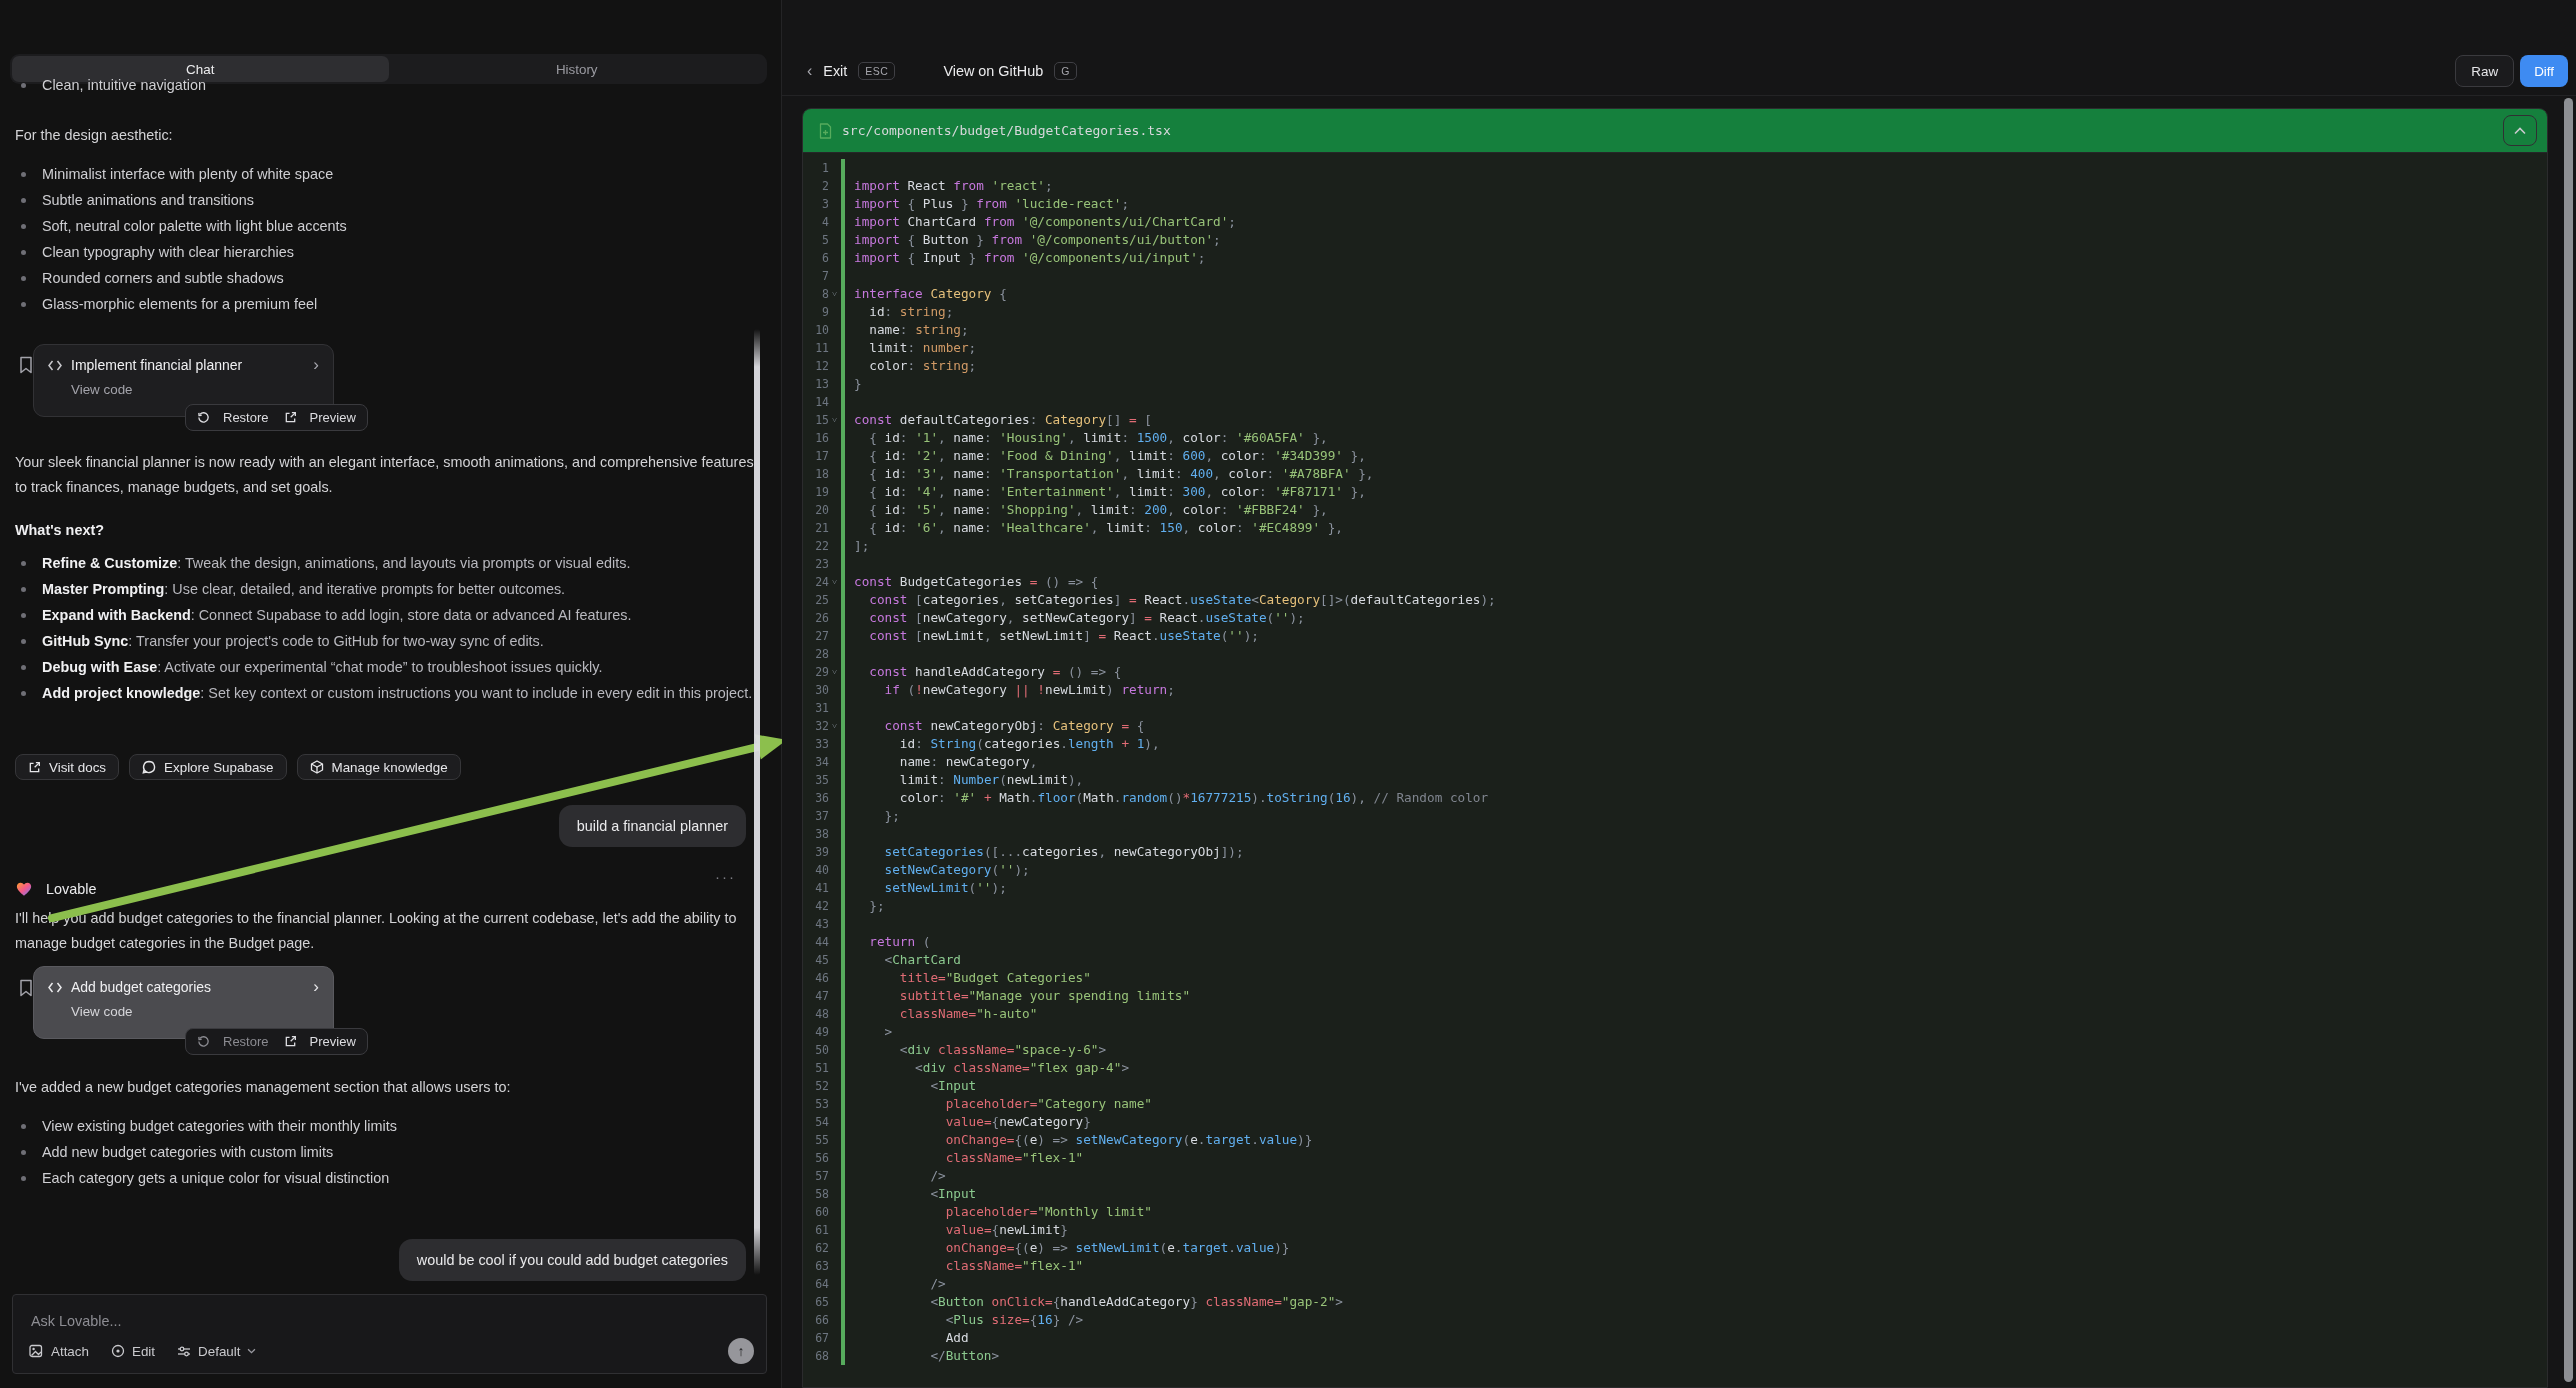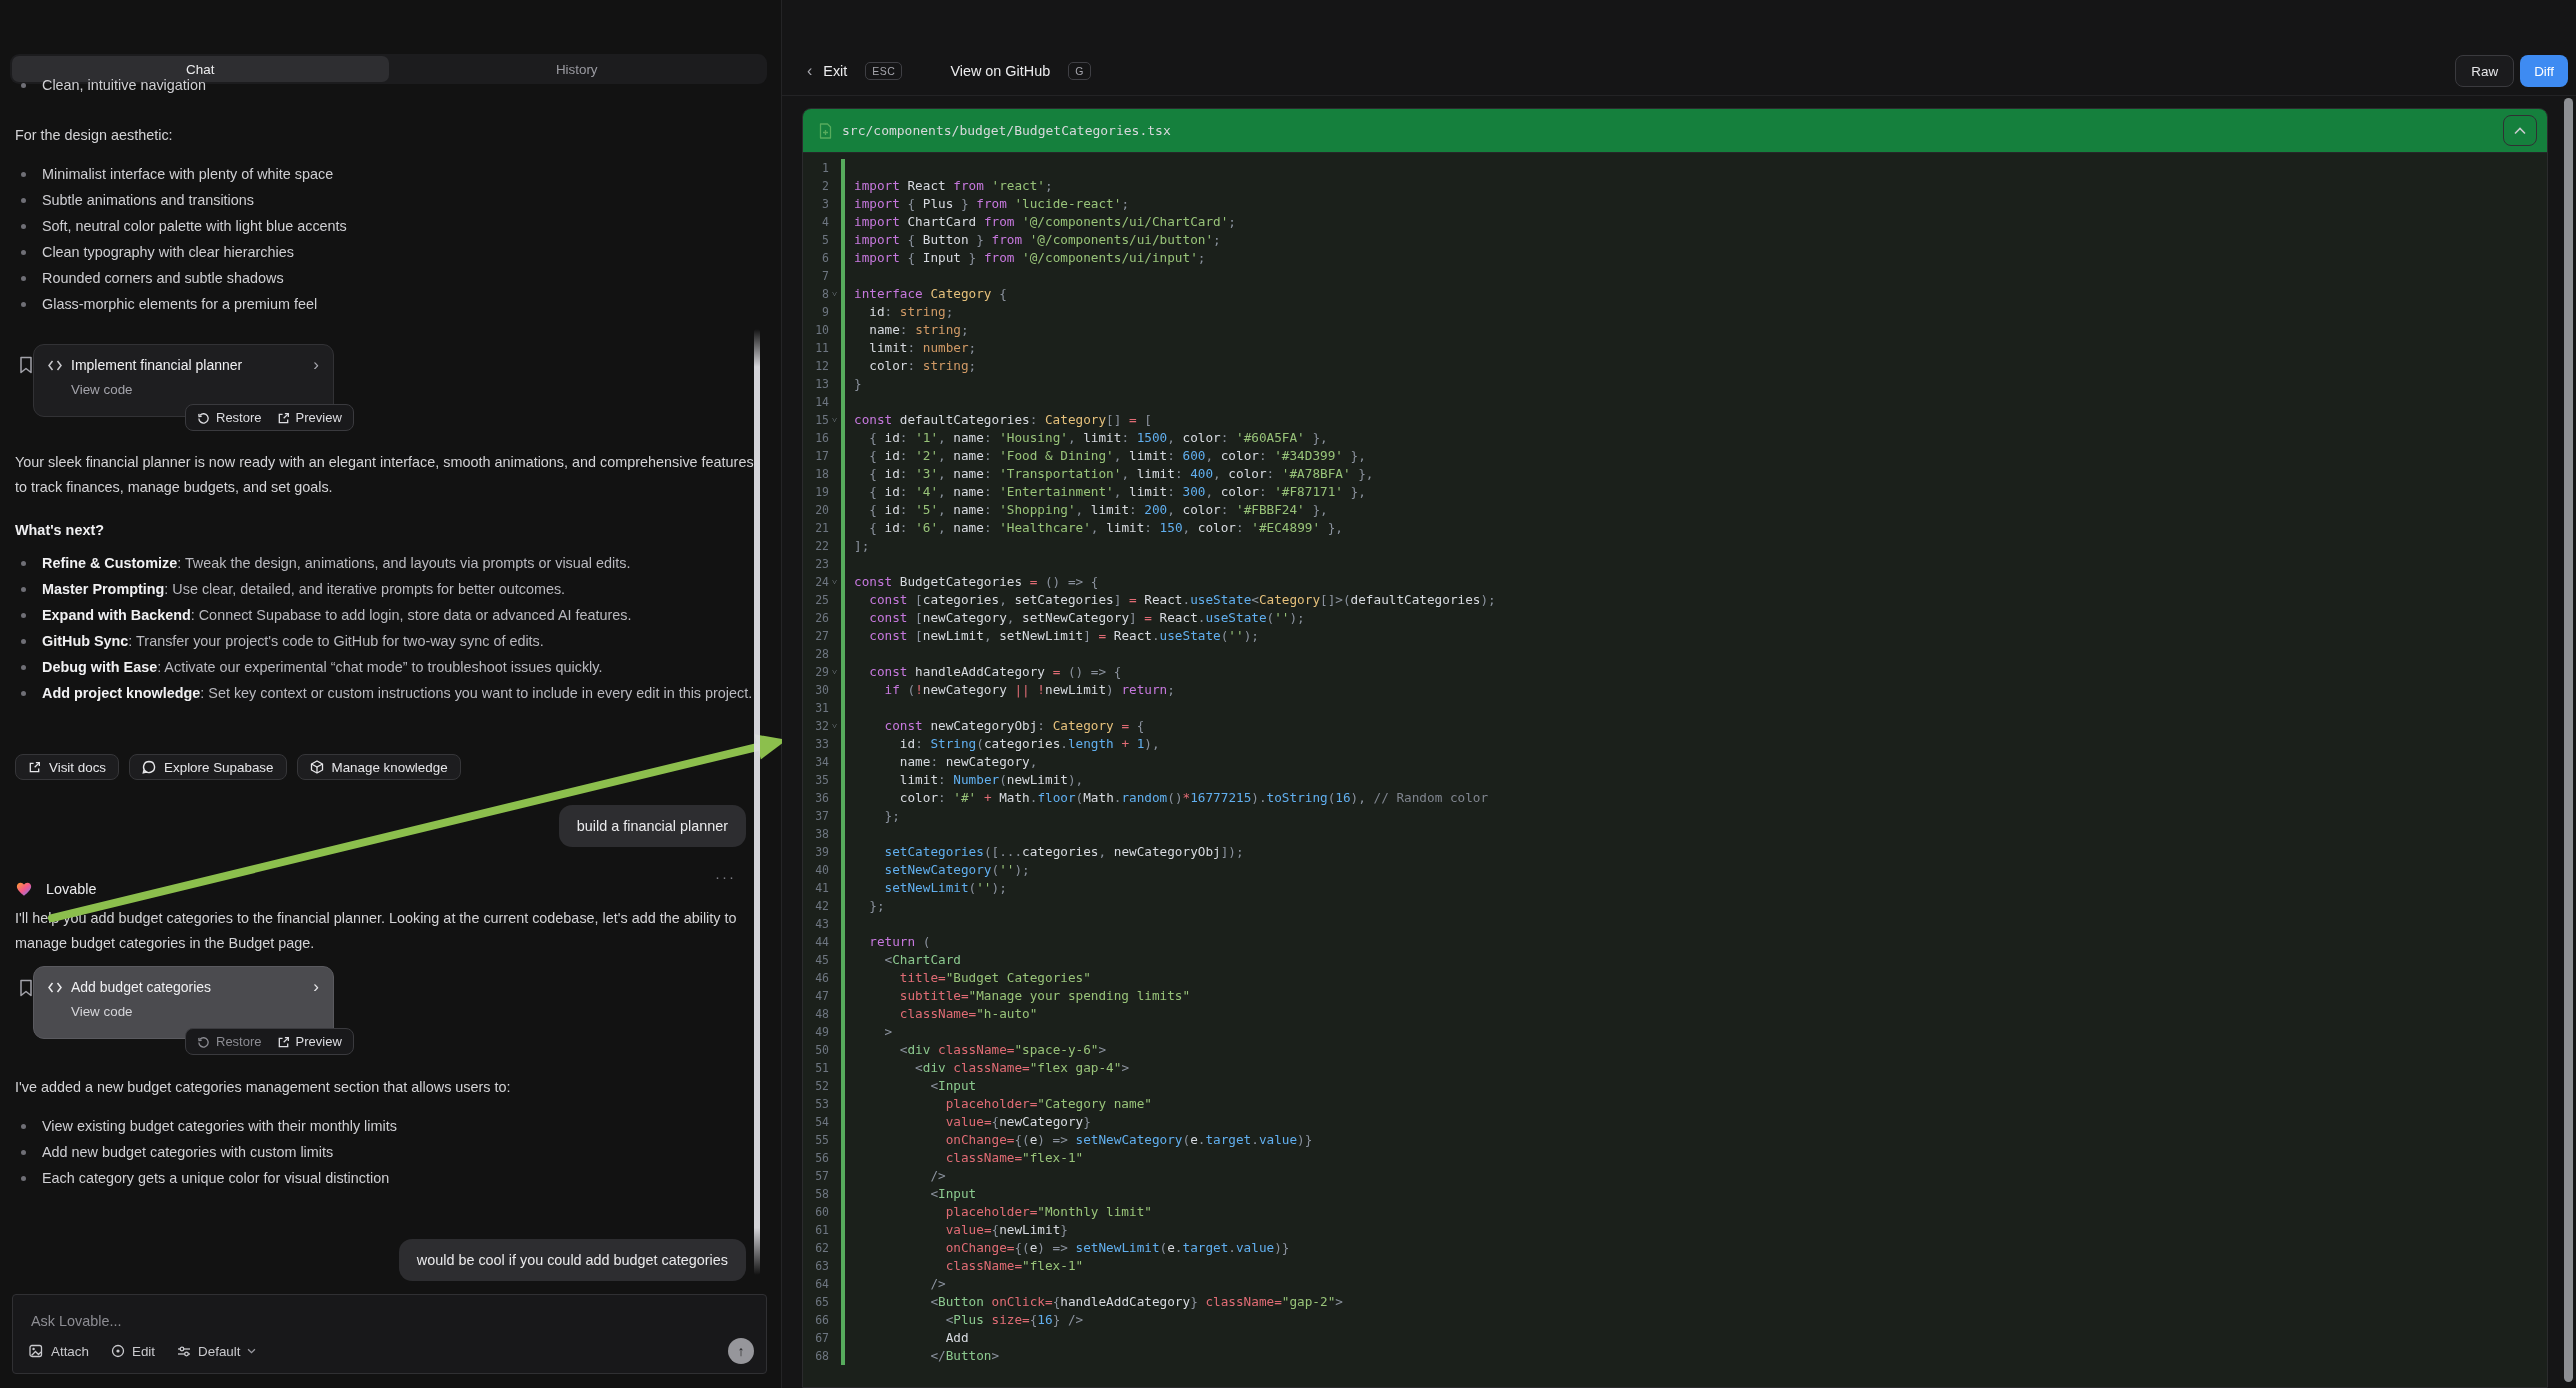--- a/index.html
+++ b/index.html
@@ -34,21 +34,21 @@
 
   .msg-card { position:absolute; left:33px; width:301px; height:73px; background:#1e1e20; border:1px solid #323235; border-radius:11px; padding:12px 14px; }
   .msg-card.hl { background:#4b4b4f; border-color:#5a5a5f; }
   .mc-row1 { display:flex; align-items:center; gap:9px; }
   .mc-title { font-size:14px; color:#f0f0f2; flex:1; }
   .mc-chev { color:#a6a6ad; font-size:17px; line-height:14px; }
   .mc-row2 { padding-left:23px; margin-top:9px; font-size:13.4px; color:#a3a3aa; }
   .msg-card.hl .mc-row2 { color:#d6d6da; }
   .bm { position:absolute; left:19px; }
   .rp-pill { position:absolute; left:185px; height:27px; background:#19191b; border:1px solid #3a3a3e; border-radius:8px; display:flex; align-items:center; gap:15px; padding:0 11px; font-size:13px; color:#dddde1; white-space:nowrap; }
-  .rp-item { display:flex; align-items:flex-end; gap:6px; }
+  .rp-item { display:flex; align-items:center; gap:13px; }
   .rp-item.dim { color:#8b8b91; }
 
   .actions { position:absolute; left:15px; top:754px; display:flex; gap:10px; }
   .act-btn { height:26px; padding:0 12px; background:#1d1d1f; border:1px solid #363639; border-radius:8px; display:flex; align-items:center; gap:8px; font-size:13.4px; color:#e6e6e9; }
 
   .bubble { position:absolute; right:35px; background:#2d2d30; border-radius:13px; padding:13px 18px; font-size:14.4px; color:#eaeaec; white-space:nowrap; }
 
   .sender { position:absolute; left:15px; top:880px; display:flex; align-items:center; gap:13px; font-size:14.4px; color:#ececee; }
   .dots { position:absolute; right:45px; top:868px; color:#7c7c83; font-size:15px; letter-spacing:2px; }
 
@@ -60,21 +60,21 @@
 
   .chat-scrollbar { position:absolute; left:754px; top:329px; width:6px; height:946px; border-radius:3px; z-index:6;
     background:linear-gradient(180deg, rgba(222,222,227,0) 0%, rgba(222,222,227,.95) 4%, rgba(222,222,227,.95) 95%, rgba(222,222,227,0) 100%); }
   #arrow-overlay { position:absolute; left:0; top:0; z-index:5; pointer-events:none; }
 
   
   #code-panel { position:absolute; left:782px; top:0; width:1794px; height:1388px; background:#151516; }
   .cp-header { position:absolute; left:0; top:46px; width:1794px; height:50px; border-bottom:1px solid #232325; }
   .cph-left { position:absolute; left:25px; top:0; height:50px; display:flex; align-items:center; gap:11px; }
   .cph-left .lbl { font-size:14.4px; color:#ececee; }
-  .kbd { border:1px solid #3f3f44; border-radius:5px; padding:2px 6px; font-size:10.5px; color:#a6a6ad; letter-spacing:0.5px;margin-left:7px; }
+  .kbd { border:1px solid #3f3f44; border-radius:5px; padding:2px 6px; font-size:10.5px; color:#a6a6ad; letter-spacing:0.5px; }
   .cph-gap { width:26px; }
   .cph-right { position:absolute; right:8px; top:9px; display:flex; gap:6px; }
   .raw-btn { height:32px; padding:0 15px; border:1px solid #3a3a3e; border-radius:8px; background:#1b1b1d; font-size:13.4px; color:#e6e6e9; display:flex; align-items:center; }
   .diff-btn { height:32px; padding:0 14px; border-radius:8px; background:#3e8bf2; font-size:13.4px; color:#fff; display:flex; align-items:center; }
 
   .code-card { position:absolute; left:20px; top:108px; right:28px; bottom:0; background:#1b201b; border:1px solid #2b2b2d; border-radius:9px 9px 0 0; overflow:hidden; }
   .file-bar { position:relative; height:44px; background:#15803d; border-bottom:1px solid #262628; display:flex; align-items:center; padding-left:16px; gap:10px; }
   .file-path { font-family:"DejaVu Sans Mono", monospace; font-size:13px; color:#d8d8dc; }
   .collapse-btn { position:absolute; right:10px; top:6px; width:34px; height:31px; border:1px solid #303033; border-radius:8px; display:flex; align-items:center; justify-content:center; }
 

